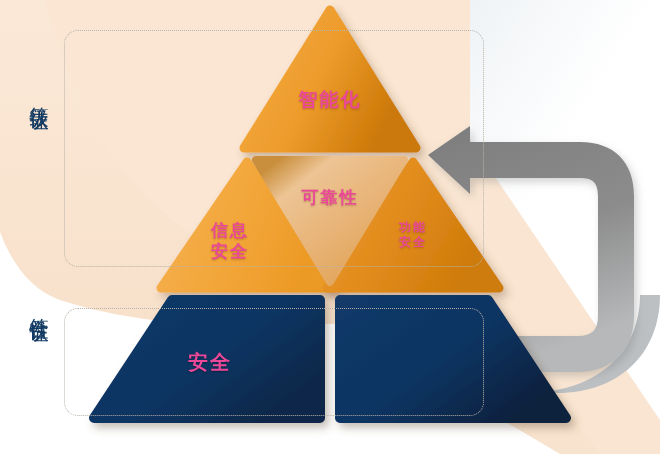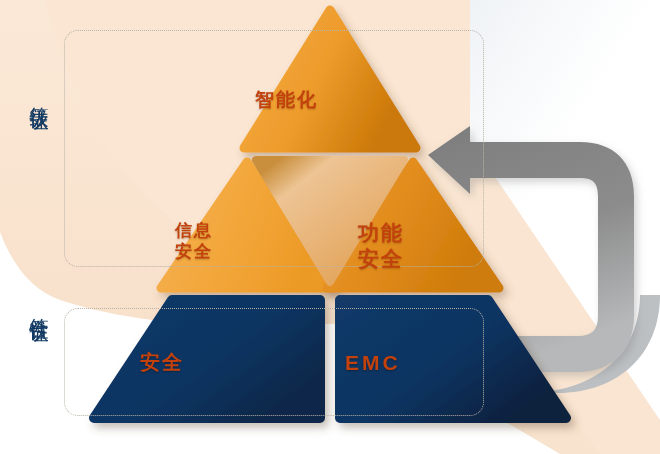--- a/index.html
+++ b/index.html
@@ -56,33 +56,34 @@
   #label-upper {
     left: 30px;
     top: 92px;
   }
   #label-lower {
     left: 30px;
     top: 303px;
   }
   .node-text {
     position: absolute;
-    color: #c2410c;
+    color: #ec4899;
     font-weight: bold;
+    text-align: center;
     line-height: 1.25;
     white-space: pre-line;
     letter-spacing: 2px;
     text-shadow: 0 1px 2px rgba(90,50,0,0.35);
     pointer-events: none;
     font-family: "Liberation Sans", "DejaVu Sans", sans-serif;
   }
   #text-top      { left: 255px; top: 88px;  width: 150px; font-size: 19px; }
   #text-center   { left: 255px; top: 187px; width: 150px; font-size: 17px; }
   #text-left     { left: 175px; top: 220px; width: 110px; font-size: 17px; }
-  #text-right    { left: 358px; top: 220px; width: 110px; font-size: 21px; }
+  #text-right    { left: 358px; top: 220px; width: 110px; font-size: 12px; }
   #text-base-left  { left: 140px; top: 350px; width: 140px; font-size: 20px;
                      text-shadow: 0 1px 2px rgba(0,0,0,0.35); }
   #text-base-right { left: 345px; top: 350px; width: 150px; font-size: 21px;
                      text-shadow: 0 1px 2px rgba(0,0,0,0.35); letter-spacing: 3px; }
 </style>
 </head>
 <body>
 
 <div id="stage">
 
@@ -199,24 +200,24 @@
   </svg>
 
   <div class="dotted-box" id="dotted-box-upper"></div>
   <div class="dotted-box" id="dotted-box-lower"></div>
 
   <div class="side-label" id="label-upper">等级认证</div>
   <div class="side-label" id="label-lower">符合性认证</div>
 
   <div class="node-text" id="text-top">智能化</div>
 
+  <div class="node-text" id="text-center">可靠性</div>
 
   <div class="node-text" id="text-left">信息
 安全</div>
 
   <div class="node-text" id="text-right">功能
 安全</div>
 
   <div class="node-text" id="text-base-left">安全</div>
 
-  <div class="node-text" id="text-base-right">EMC</div>
 
 </div>
 
 </body></html>

